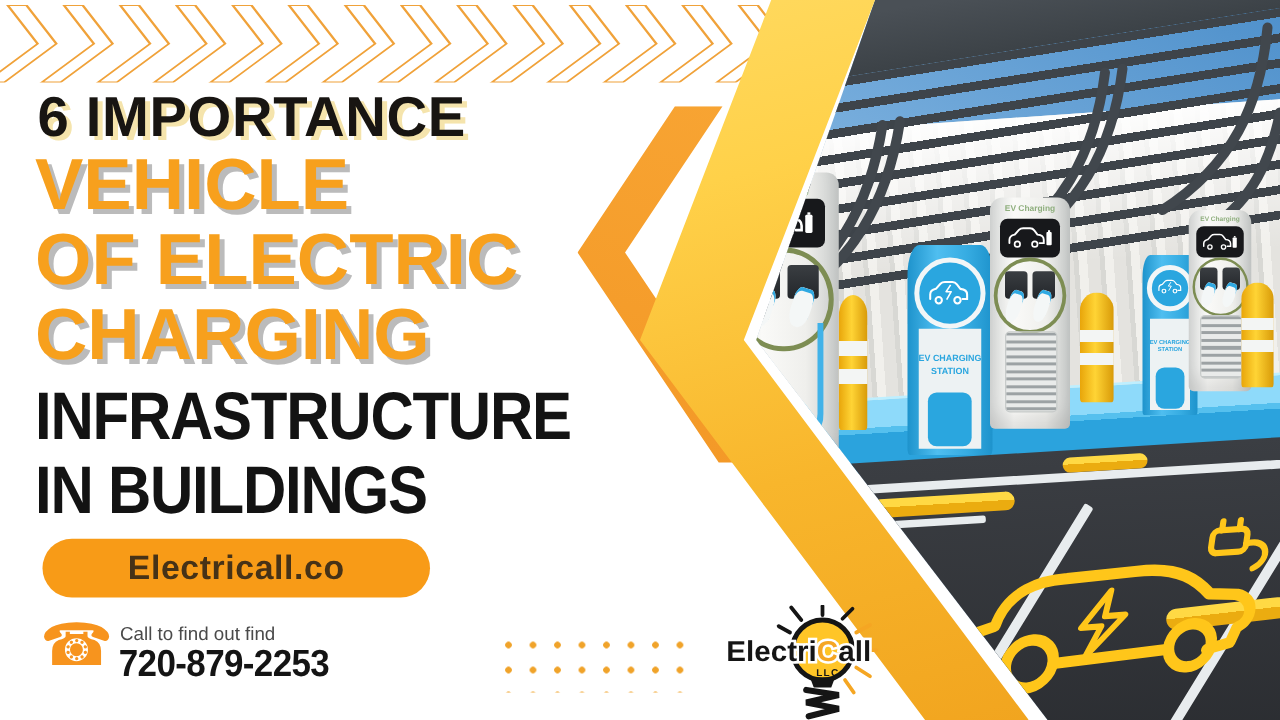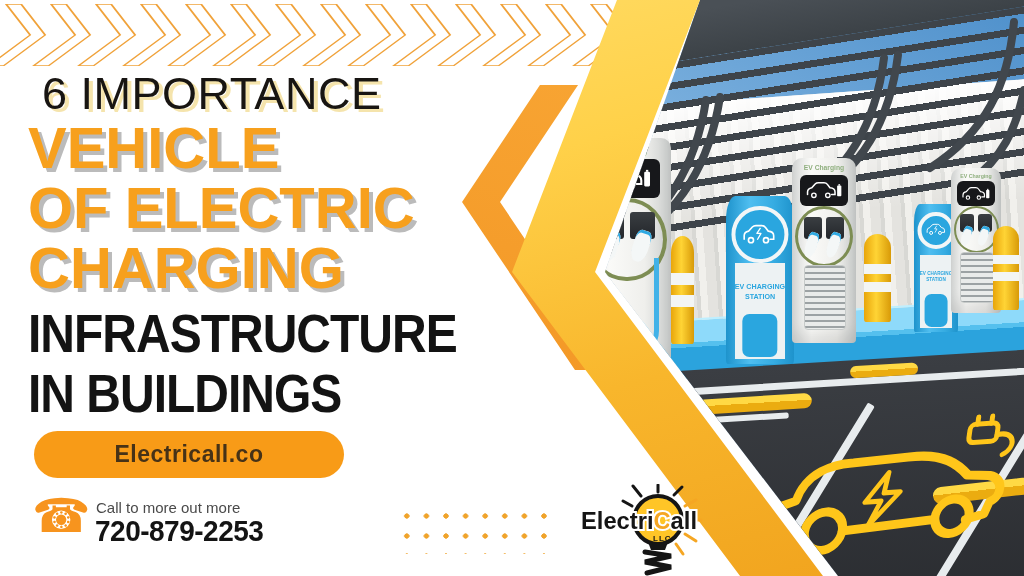--- a/index.html
+++ b/index.html
@@ -4,33 +4,33 @@
 <style>
   html,body{margin:0;padding:0;background:#888;}
   .canvas{position:relative;width:1024px;height:576px;background:#FFFFFF;overflow:hidden;
           font-family:"Liberation Sans",sans-serif;}
   .abs{position:absolute;}
 
   
   .chevrow{left:-12px;top:4px;width:700px;height:62px;z-index:3;}
 
   
-  .title-black{left:30px;top:68px;font-size:45px;font-weight:400;color:#181512;
-               letter-spacing:.5px;text-shadow:4px 3px 0 #F5E4AC;z-index:4;white-space:nowrap;margin-left:12px;}
+  .title-black{left:30px;top:68px;font-size:45px;font-weight:700;color:#181512;
+               letter-spacing:.5px;text-shadow:4px 3px 0 #F5E4AC;z-index:4;white-space:nowrap;}
   .title-orange{left:28px;top:118px;z-index:4;}
   .title-orange div{font-size:58px;font-weight:700;color:#F7A01D;line-height:60px;
                     text-shadow:4px 4px 0 #BBBBBB;white-space:nowrap;}
   .subtitle{left:28px;top:304px;z-index:4;transform:scaleY(1.12);transform-origin:top left;}
   .subtitle div{font-size:48px;font-weight:700;color:#131313;line-height:53px;
                 letter-spacing:-1px;white-space:nowrap;}
 
   
   .pill{left:34px;top:431px;width:310px;height:47px;background:#F89B17;border-radius:26px;
         display:flex;align-items:center;justify-content:center;z-index:4;border:none;cursor:pointer;}
-  .pill span{font-size:23px;font-weight:700;color:#463217;letter-spacing:.5px;}
+  .pill span{font-size:27px;font-weight:700;color:#463217;letter-spacing:.5px;}
 
   
   .phone-ico{left:32px;top:492px;font-size:47px;line-height:47px;color:#F7941E;z-index:4;}
   .call-label{left:96px;top:499px;font-size:15px;color:#4A4A4A;z-index:4;}
   .call-number{left:95px;top:514px;font-size:28px;font-weight:700;color:#141414;
                letter-spacing:-.5px;transform:scaleY(1.08);transform-origin:top left;z-index:4;}
 
   
   .dots{left:394px;top:502px;width:156px;height:52px;z-index:4;
         background-image:radial-gradient(circle,#F0A32A 2.4px,rgba(0,0,0,0) 2.9px);
@@ -300,21 +300,21 @@
   <div class="abs subtitle">
     <div>INFRASTRUCTURE</div>
     <div>IN BUILDINGS</div>
   </div>
 
   <button class="abs pill">
     <span>Electricall.co</span>
   </button>
 
   <div class="abs phone-ico">☎</div>
-  <div class="abs call-label">Call to more out more</div>
+  <div class="abs call-label">Call to find out find</div>
   <div class="abs call-number">720-879-2253</div>
 
   <div class="abs dots"></div>
 
   <svg class="abs logo" viewBox="0 0 150 92">
     <g stroke-linecap="round">
       <line x1="66" y1="12" x2="58" y2="2" stroke="#151515" stroke-width="3"></line>
       <line x1="83" y1="8" x2="83" y2="1" stroke="#151515" stroke-width="3"></line>
       <line x1="99" y1="11" x2="107" y2="3" stroke="#151515" stroke-width="3"></line>
       <line x1="57" y1="22" x2="48" y2="17" stroke="#151515" stroke-width="3"></line>

